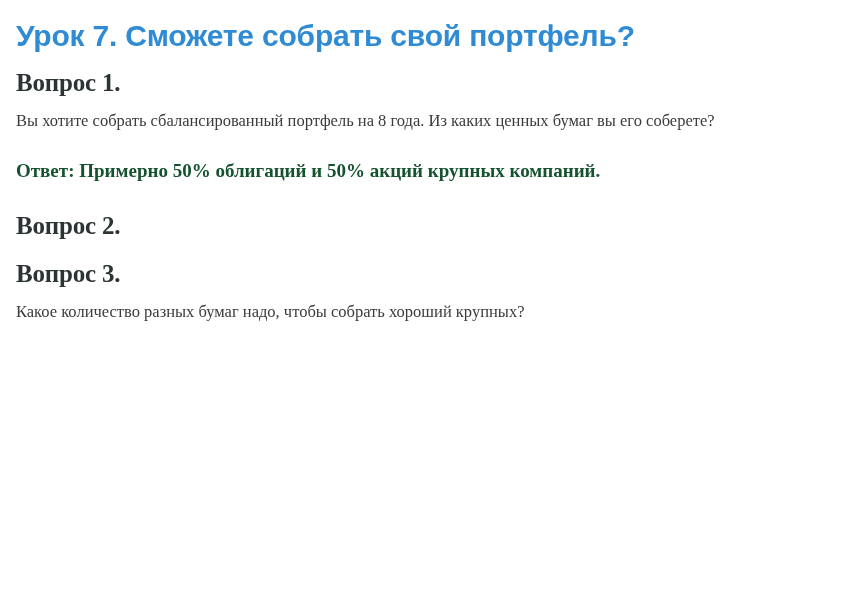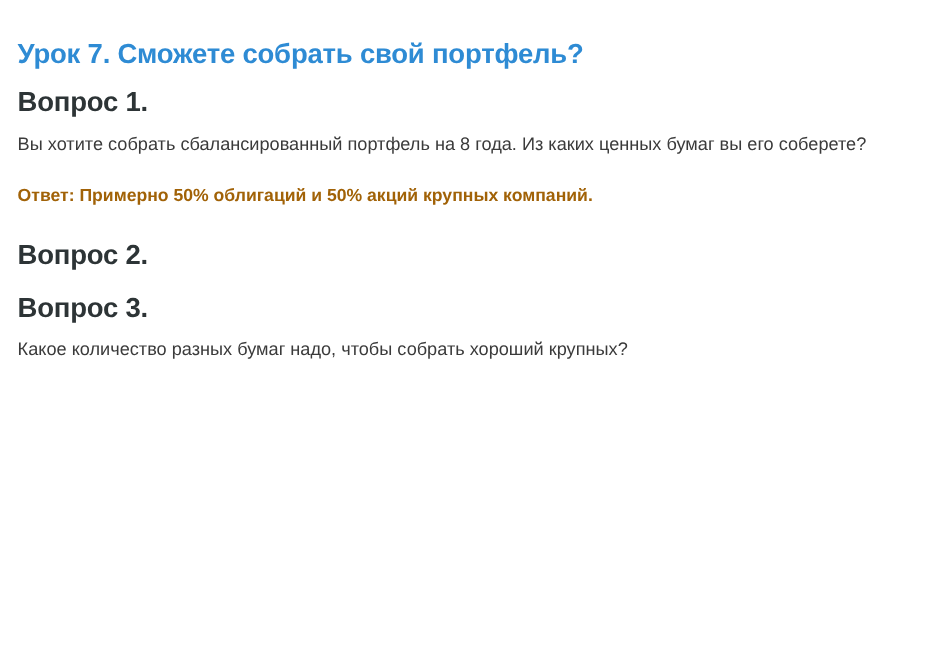--- a/index.html
+++ b/index.html
@@ -15,51 +15,52 @@
     color: #333333;
   }
   .page {
     box-sizing: border-box;
     width: 848px;
     height: 606px;
     padding: 18px 22px 0 16px;
     background: #ffffff;
   }
   .lesson-title {
-    font-size: 25px;
+    font-size: 30px;
     font-weight: bold;
     color: #2e8bd4;
     line-height: 1.2;
-    margin: 16px 0 14px 0;
+    margin: 0 0 14px 0;
     letter-spacing: -0.2px;
   }
   .question-heading {
     font-size: 25px;
     font-weight: bold;
     color: #2d3436;
     line-height: 1.2;
     margin: 0 0 10px 0;
     letter-spacing: -0.2px;
   }
   .question-text {
     font-size: 16.5px;
     line-height: 1.62;
     color: #3b3b3b;
     margin: 0 0 22px 0;
     max-width: 820px;
   }
   .answer-text {
-    font-size: 16px;
+    font-size: 19px;
     font-weight: bold;
-    color: #a16207;
+    color: #14532d;
     line-height: 1.5;
     margin: 0 0 26px 0;
   }
   .block {
     margin: 0;
+    font-family: Liberation Serif, serif;
   }
   .block + .block {
     margin-top: 18px;
   }
 </style>
 </head>
 <body>
 
 <div class="page">
 

